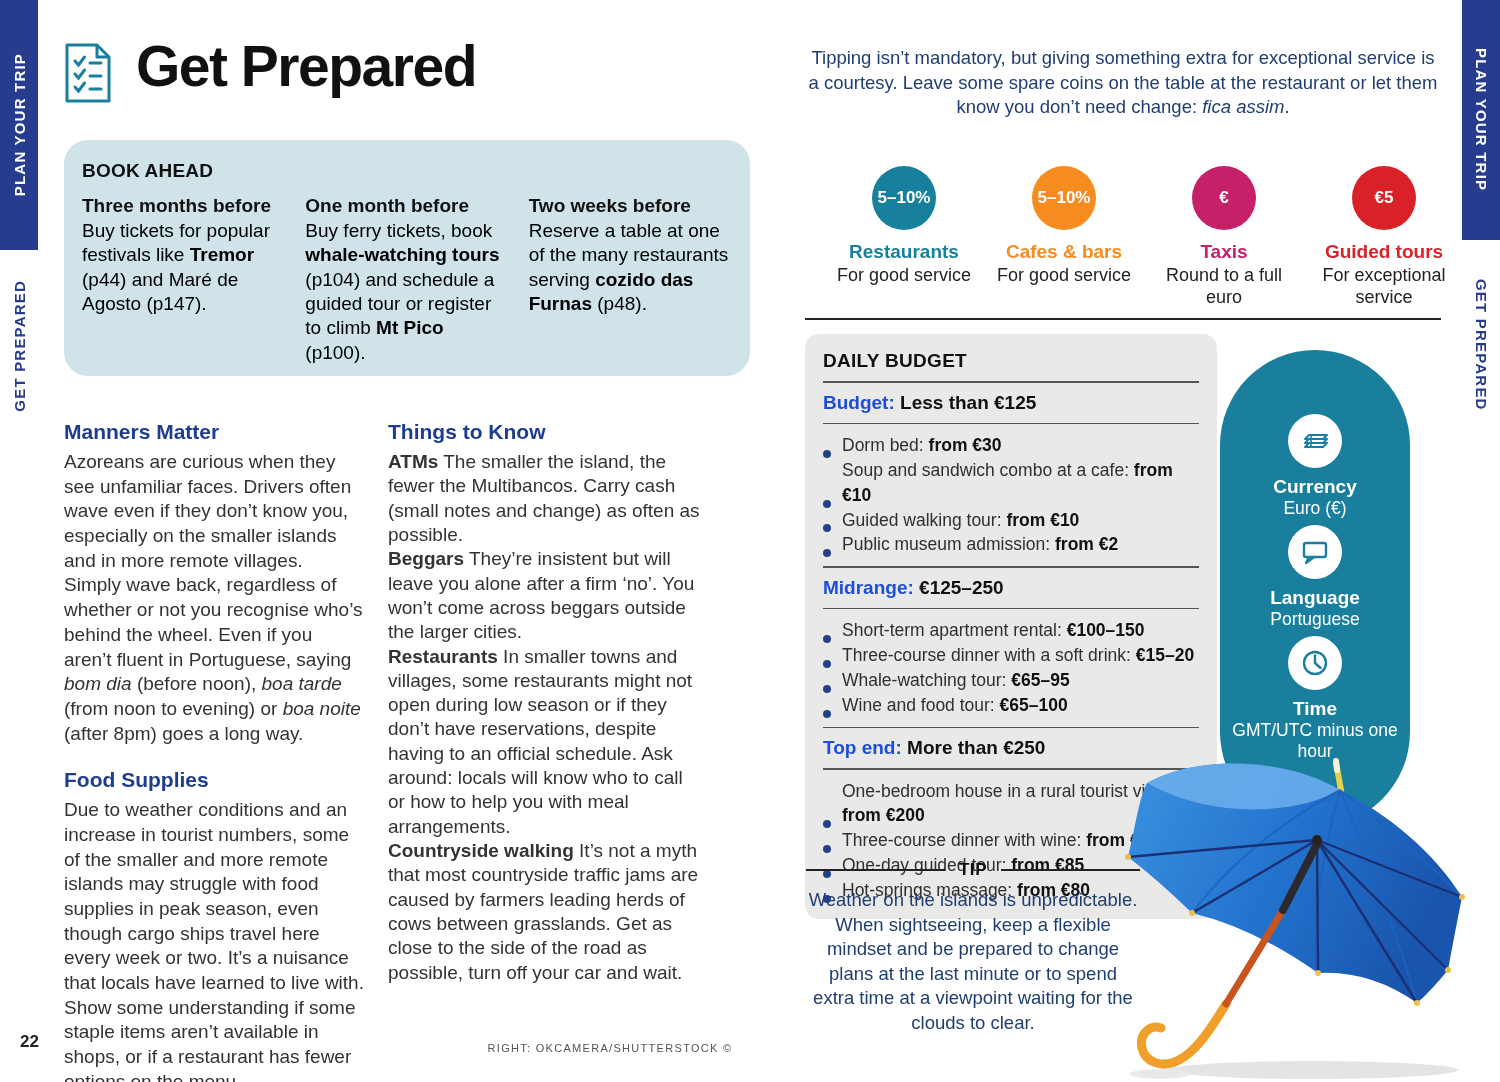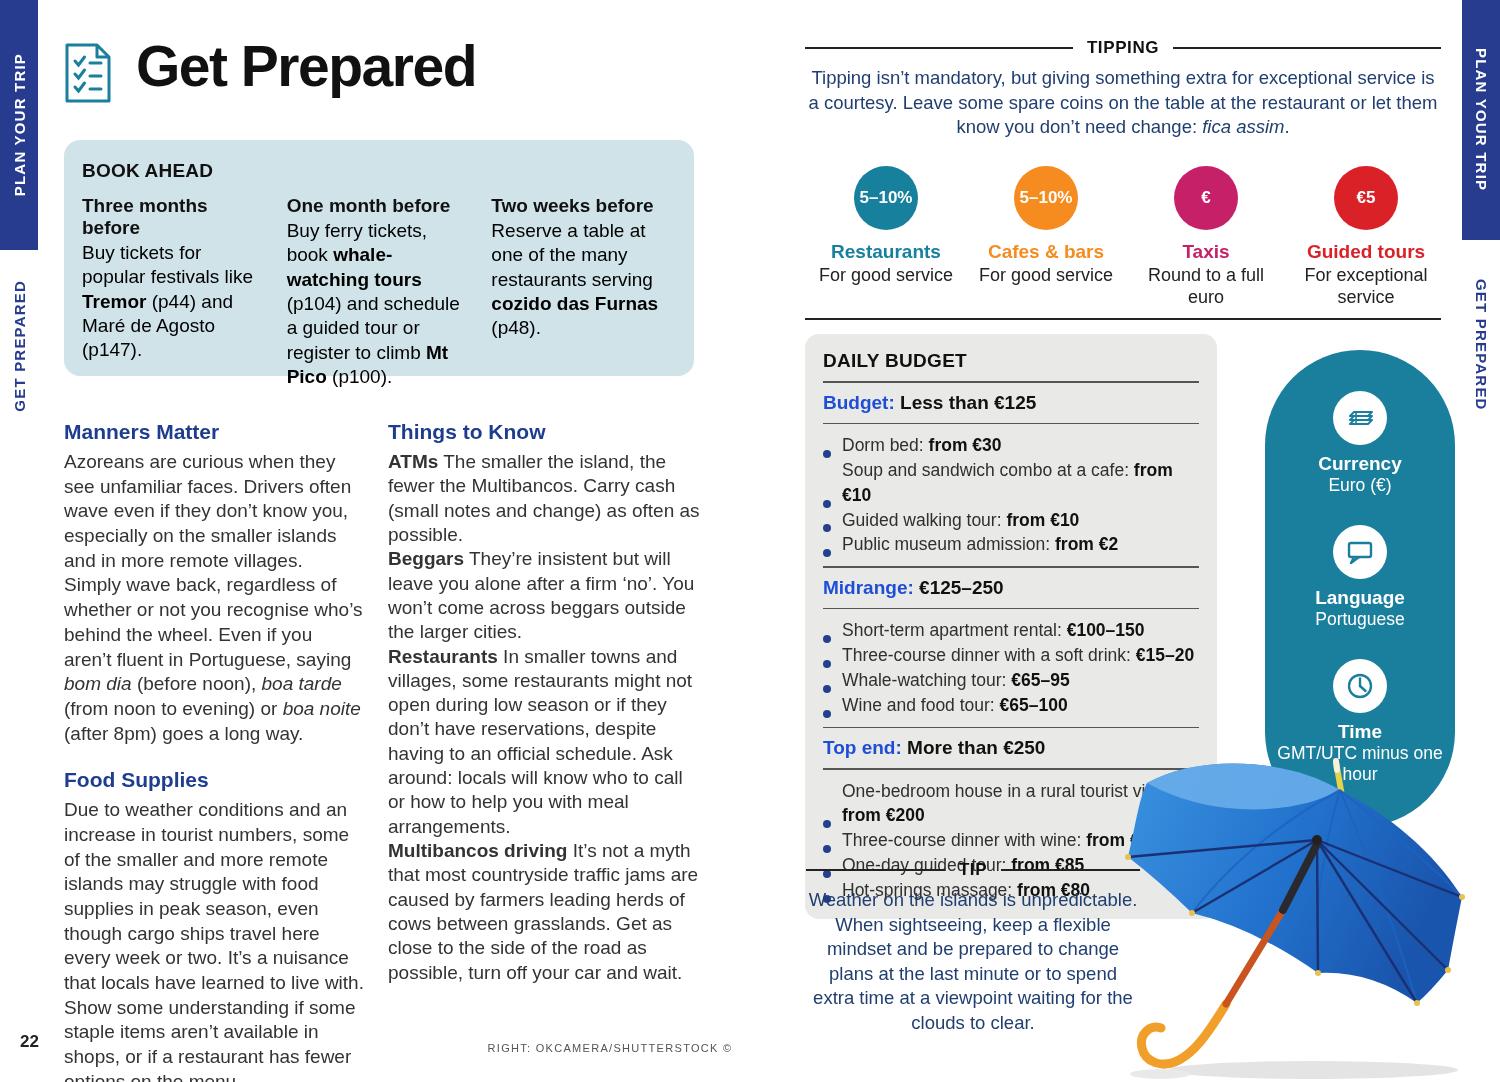--- a/index.html
+++ b/index.html
@@ -17,22 +17,22 @@
   .side-label { position:absolute; width:38px; display:flex; align-items:center; justify-content:center; }
   .side-label span { color:#283c8f; font-weight:700; font-size:15px; letter-spacing:1.2px; white-space:nowrap; }
   .side-label-left  { left:0; top:258px; height:175px; }
   .side-label-right { left:1462px; top:252px; height:185px; }
 
   
   .title-wrap { position:absolute; left:62px; top:38px; display:flex; align-items:flex-start; gap:22px; }
   .doc-icon { width:52px; height:62px; margin-top:4px; }
   h1.page-title { font-size:57px; font-weight:800; letter-spacing:-1.5px; color:#111; line-height:1; }
 
-  .book-ahead { position:absolute; left:64px; top:140px; width:630px; height:236px;
-    background:#cfe3e9; border-radius:16px; padding:20px 18px 18px 18px; }
+  .book-ahead { position:absolute; left:64px; top:140px; width:686px; height:236px;
+    background:#cfe3e9; border-radius:24px; padding:20px 18px 18px 18px; }
   .ba-heading { font-size:19px; font-weight:800; color:#111; letter-spacing:.2px; }
   .ba-cols { display:flex; gap:20px; margin-top:13px; }
   .ba-col { flex:1; }
   .ba-title { font-size:19px; font-weight:800; color:#111; margin-bottom:2px; }
   .ba-body { font-size:19px; line-height:1.28; color:#000000; }
 
   .text-col { position:absolute; }
   .col-1 { left:64px; top:420px; width:300px; }
   .col-2 { left:388px; top:420px; width:314px; }
   .sec-heading { font-size:21px; font-weight:800; color:#1e3d8f; margin-bottom:6px; }
@@ -46,21 +46,21 @@
   .credit { position:absolute; left:450px; top:1042px; width:320px; text-align:center;
     font-size:11px; letter-spacing:1.3px; color:#555; }
 
   
   .tipping { position:absolute; left:805px; top:38px; width:636px; text-align:center; }
   .rule-head { display:flex; align-items:center; gap:14px; }
   .rule-head .rule { flex:1; height:2px; background:#222; }
   .rule-head .rh-label { font-size:17px; font-weight:800; letter-spacing:.6px; color:#111; }
   .tipping-intro { margin-top:8px; font-size:18.5px; line-height:1.33; color:#203e70; }
 
-  .tip-row { position:absolute; left:806px; top:166px; width:640px; display:flex; }
+  .tip-row { position:absolute; left:824px; top:166px; width:640px; display:flex; }
   .tip-item { flex:1; text-align:center; padding:0 6px; }
   .tip-badge { width:64px; height:64px; border-radius:50%; margin:0 auto; display:flex; align-items:center; justify-content:center;
     color:#fff; font-weight:800; font-size:17px; }
   .tip-label { margin-top:11px; font-size:19px; font-weight:800; }
   .tip-note { margin-top:2px; font-size:18px; line-height:1.2; color:#222; }
 
   .hr-main { position:absolute; left:805px; top:318px; width:636px; height:2px; background:#222; }
 
   
   .budget { position:absolute; left:805px; top:334px; width:412px; background:#e9e9e7; border-radius:14px;
@@ -70,23 +70,23 @@
   .tier-head { font-size:19px; font-weight:800; }
   .tier-label { color:#1d4ed8; }
   .tier-range { color:#111; }
   .budget ul { list-style:none; margin:4px 0 2px 0; }
   .budget li { display:flex; gap:11px; font-size:17.5px; line-height:1.42; color:#2f2f2f;align-items:flex-end; }
   .budget li .dot { flex:0 0 8px; width:8px; height:8px; border-radius:50%; background:#23408f; margin-top:7px; }
   .budget li b { font-weight:800; color:#111; }
   .tier:last-child .rule-after { display:none; }
 
   
-  .facts { position:absolute; left:1265px; top:350px; width:190px; height:477px; background:#1a7f9c;
+  .facts { position:absolute; left:1220px; top:350px; width:190px; height:477px; background:#1a7f9c;
     border-radius:95px; color:#fff; display:flex; flex-direction:column; align-items:center; justify-content:center;
-    gap:28px; text-align:center; padding:18px 12px; }
+    gap:5px; text-align:center; padding:18px 12px; }
   .fact .f-circle { width:54px; height:54px; border-radius:50%; background:#fff; margin:0 auto;
     display:flex; align-items:center; justify-content:center; }
   .fact .f-label { margin-top:8px; font-size:19px; font-weight:800; }
   .fact .f-value { font-size:17.5px; line-height:1.25; }
 
   
   .tip-box { position:absolute; left:806px; top:860px; width:334px; text-align:center; }
   .tip-box .tip-body { margin-top:8px; font-size:18.5px; line-height:1.33; color:#203e70; }
 
   
@@ -153,33 +153,28 @@
     <div class="body-par"><span>Due to weather conditions and an increase in tourist numbers, some of the smaller and more remote islands may struggle with food supplies in peak season, even though cargo ships travel here every week or two. It’s a nuisance that locals have learned to live with. Show some understanding if some staple items aren’t available in shops, or if a restaurant has fewer options on the menu.</span></div>
   </div>
 
   <div class="text-col col-2">
     <div class="sec-heading">Things to Know</div>
     <div>
 
     <p><span style="font-weight: 800;">ATMs</span><span> The smaller the island, the fewer the Multibancos. Carry cash (small notes and change) as often as possible.</span></p>
         <p><span style="font-weight: 800;">Beggars</span><span> They’re insistent but will leave you alone after a firm ‘no’. You won’t come across beggars outside the larger cities.</span></p>
         <p><span style="font-weight: 800;">Restaurants</span><span> In smaller towns and villages, some restaurants might not open during low season or if they don’t have reservations, despite having to an official schedule. Ask around: locals will know who to call or how to help you with meal arrangements.</span></p>
-        <p><span style="font-weight: 800;">Multibancos driving</span><span> It’s not a myth that most countryside traffic jams are caused by farmers leading herds of cows between grasslands. Get as close to the side of the road as possible, turn off your car and wait.</span></p>
+        <p><span style="font-weight: 800;">Countryside walking</span><span> It’s not a myth that most countryside traffic jams are caused by farmers leading herds of cows between grasslands. Get as close to the side of the road as possible, turn off your car and wait.</span></p>
       </div>
   </div>
 
   <div class="page-num pn-left">22</div>
   <div class="credit">RIGHT: OKCAMERA/SHUTTERSTOCK ©</div>
 
   <div class="tipping">
-    <div class="rule-head">
-      <span class="rule"></span>
-      <span class="rh-label">TIPPING</span>
-      <span class="rule"></span>
-    </div>
     <p class="tipping-intro"><span>Tipping isn’t mandatory, but giving something extra for exceptional service is a courtesy. Leave some spare coins on the table at the restaurant or let them know you don’t need change: </span><span style="font-style: italic;">fica assim</span><span>.</span></p>
   </div>
 
   <div class="tip-row">
 
   <div class="tip-item">
         <div class="tip-badge" style="background: rgb(23, 128, 157);">5–10%</div>
         <div class="tip-label" style="color: rgb(23, 128, 157);">Restaurants</div>
         <div class="tip-note">For good service</div>
       </div>

